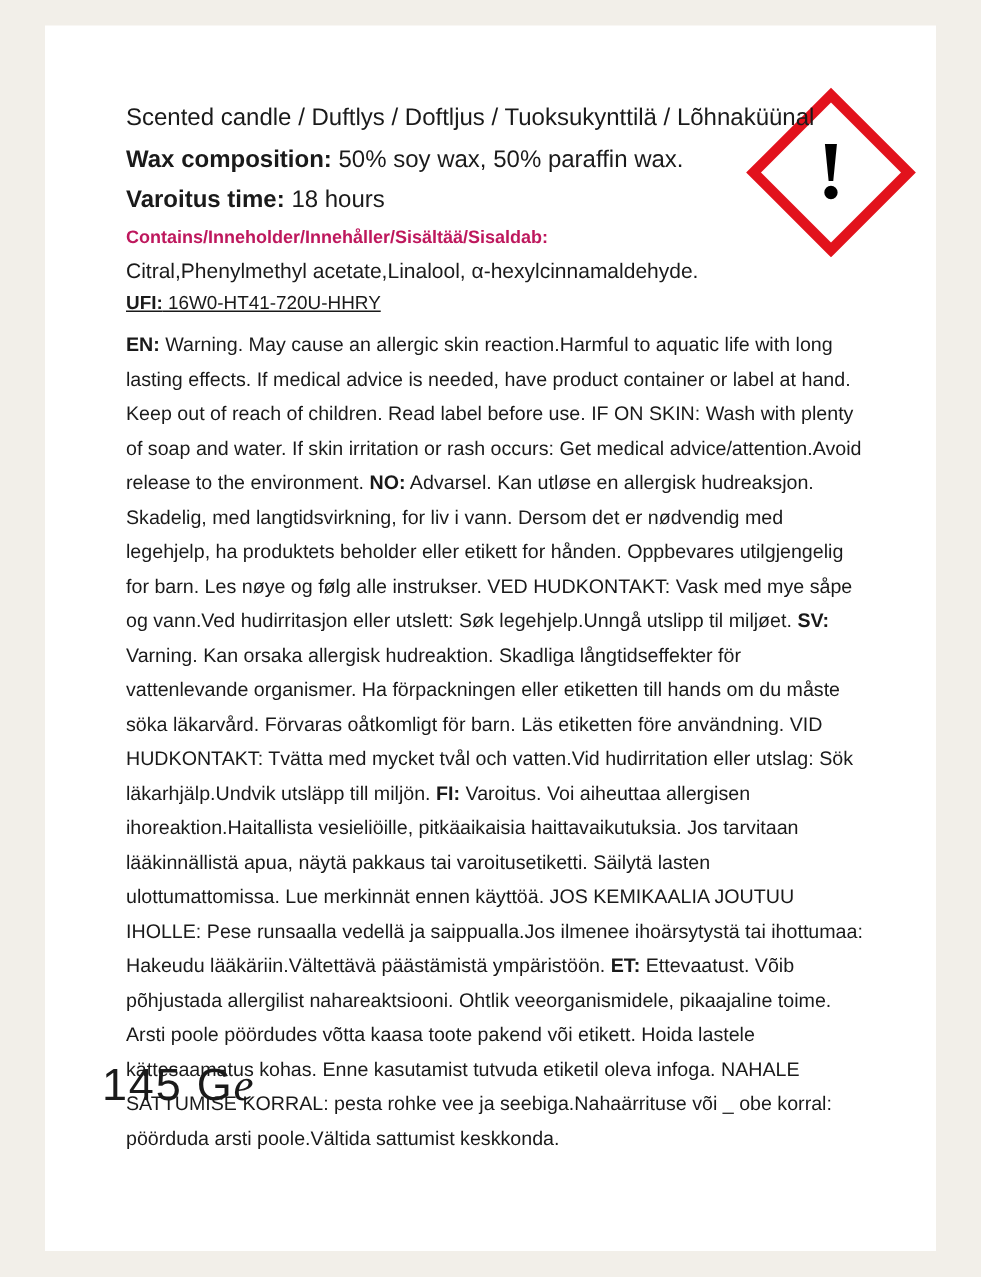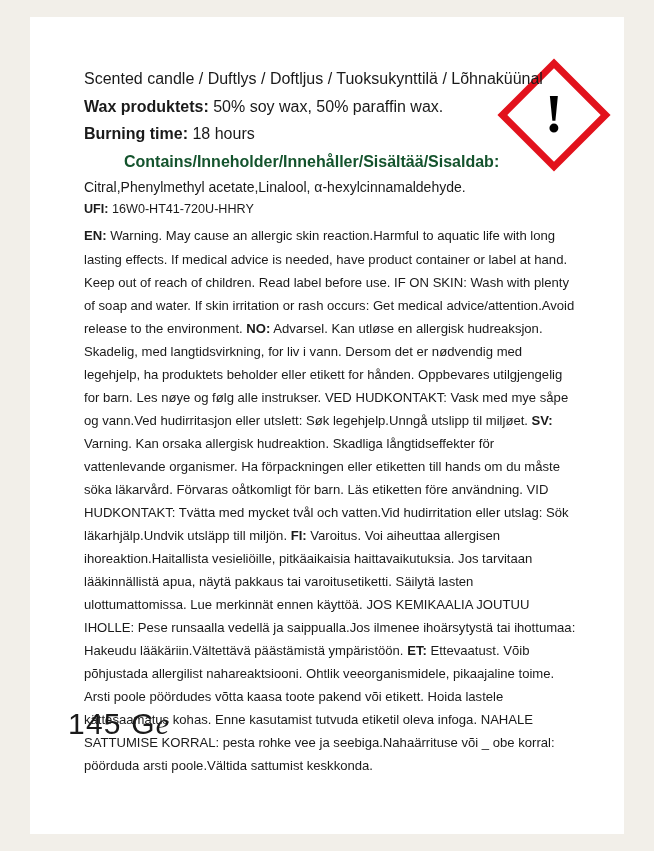--- a/index.html
+++ b/index.html
@@ -69,37 +69,37 @@
     line-height: 1.72;
     color: #1a1a1a;
   }
   .top-lines .ln {
     white-space: nowrap;
   }
   .top-lines b {
     font-weight: bold;
   }
   .contains-line {
-    font-size: 16px;
+    font-size: 12px;
     font-weight: bold;
     line-height: 1.7;
-    color: #14532d;
+    color: #be185d;
     width: 430px;
-    margin-left: 40px;
   }
   .ingredients-line {
     font-size: 14px;
     line-height: 1.72;
     color: #1a1a1a;
     width: 470px;
   }
   .ufi-line {
     font-size: 12.6px;
     line-height: 1.72;
     color: #1a1a1a;
+    text-decoration: underline;
   }
   .ufi-line b {
     font-weight: bold;
   }
   .body-text {
     margin-top: 4px;
     font-size: 13.1px;
     line-height: 1.76;
     color: #1a1a1a;
     width: 492px;
@@ -131,22 +131,22 @@
 
   <div class="hazard-wrap">
     <div class="hazard-diamond"></div>
     <div class="hazard-mark">!</div>
   </div>
 
   <div class="inner">
 
     <div class="top-lines">
       <div class="ln">Scented candle / Duftlys / Doftljus / Tuoksukynttilä /  Lõhnaküünal</div>
-      <div class="ln"><b>Wax produktets:</b><span> 50% soy wax, 50% paraffin wax.</span></div>
-      <div class="ln"><b>Burning time:</b><span> 18 hours</span></div>
+      <div class="ln"><b>Wax composition:</b><span> 50% soy wax, 50% paraffin wax.</span></div>
+      <div class="ln"><b>Varoitus time:</b><span> 18 hours</span></div>
     </div>
 
     <div class="contains-line">Contains/Inneholder/Innehåller/Sisältää/Sisaldab:</div>
     <div class="ingredients-line">Citral,Phenylmethyl acetate,Linalool, α-hexylcinnamaldehyde.</div>
     <div class="ufi-line"><b>UFI:</b><span> 16W0-HT41-720U-HHRY</span></div>
 
     <div class="body-text"><b>EN:</b><span>  Warning.  May cause an allergic skin reaction.Harmful to aquatic life with long lasting effects. If medical advice is needed, have product container or label at hand. Keep out of reach of children. Read label before use. IF ON SKIN: Wash with plenty of soap and water. If skin irritation or rash occurs: Get medical advice/attention.Avoid release to the environment. </span><b>NO:</b><span>  Advarsel.  Kan utløse en allergisk hudreaksjon. Skadelig, med langtidsvirkning, for liv i vann. Dersom det er nødvendig med legehjelp, ha produktets beholder eller etikett for hånden. Oppbevares utilgjengelig for barn. Les nøye og følg alle instrukser. VED HUDKONTAKT: Vask med mye såpe og vann.Ved hudirritasjon eller utslett: Søk legehjelp.Unngå utslipp til miljøet. </span><b>SV:</b><span>  Varning.  Kan orsaka allergisk hudreaktion. Skadliga långtidseffekter för vattenlevande organismer. Ha förpackningen eller etiketten till hands om du måste söka läkarvård. Förvaras oåtkomligt för barn. Läs etiketten före användning. VID HUDKONTAKT: Tvätta med mycket tvål och vatten.Vid hudirritation eller utslag: Sök läkarhjälp.Undvik utsläpp till miljön. </span><b>FI:</b><span> Varoitus.  Voi aiheuttaa allergisen ihoreaktion.Haitallista vesieliöille, pitkäaikaisia haittavaikutuksia. Jos tarvitaan lääkinnällistä apua, näytä pakkaus tai varoitusetiketti. Säilytä lasten ulottumattomissa. Lue merkinnät ennen käyttöä. JOS KEMIKAALIA JOUTUU IHOLLE: Pese runsaalla vedellä ja saippualla.Jos ilmenee ihoärsytystä tai ihottumaa: Hakeudu lääkäriin.Vältettävä päästämistä ympäristöön. </span><b>ET:</b><span>  Ettevaatust.  Võib põhjustada allergilist nahareaktsiooni. Ohtlik veeorganismidele, pikaajaline toime. Arsti poole pöördudes võtta kaasa toote pakend või etikett. Hoida lastele kättesaamatus kohas. Enne kasutamist tutvuda etiketil oleva infoga. NAHALE SATTUMISE KORRAL: pesta rohke vee ja seebiga.Nahaärrituse või _ obe korral: pöörduda arsti poole.Vältida sattumist keskkonda.</span></div>
 
   </div>
 

